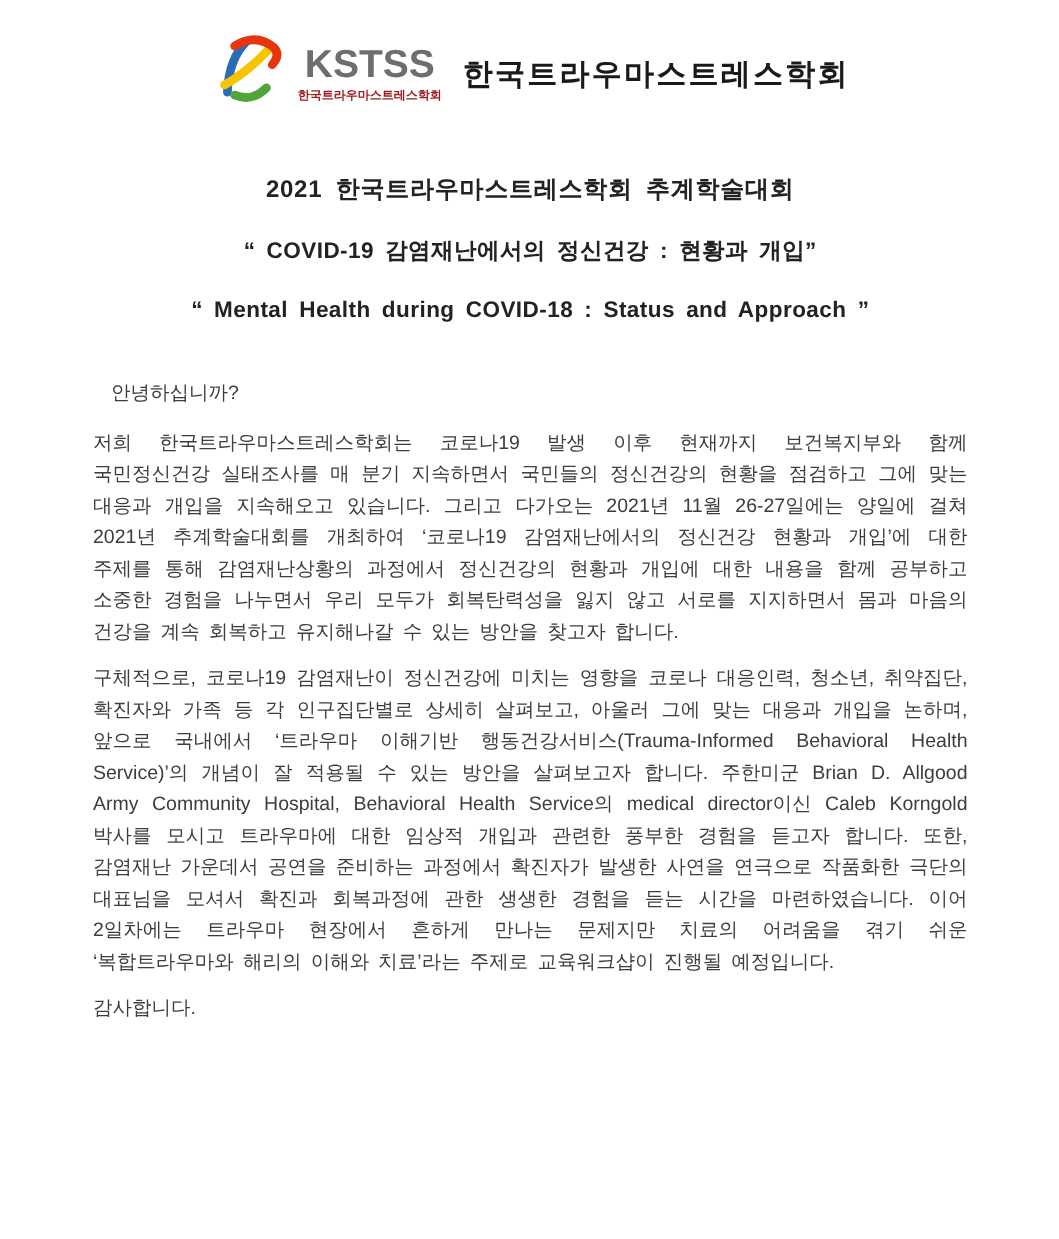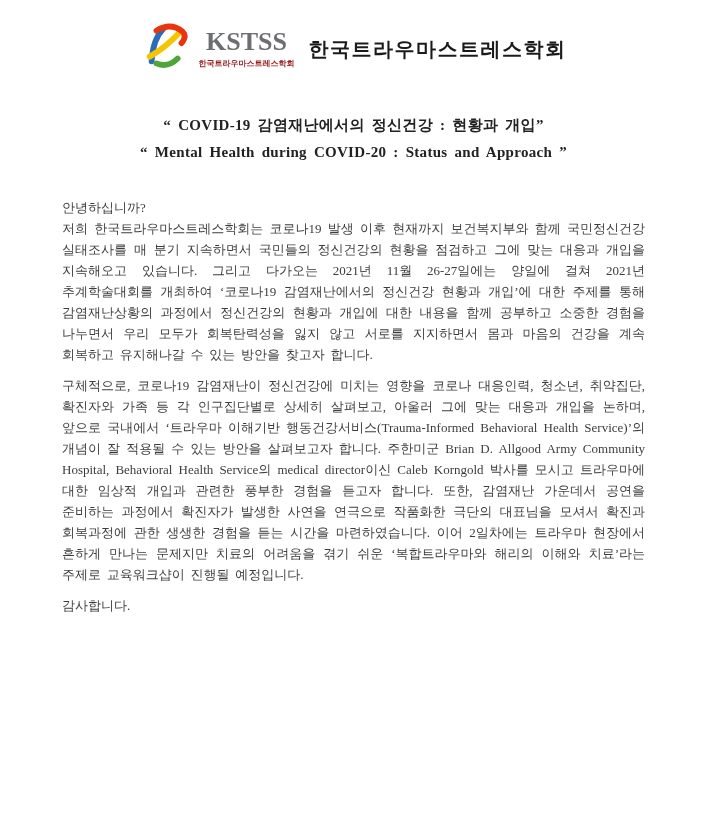--- a/index.html
+++ b/index.html
@@ -2,21 +2,21 @@
 <html><head>
 <meta charset="utf-8">
 <style>
   html,body { margin:0; padding:0; background:#ffffff; }
   .page {
     position: relative;
     width: 706px;
     height: 826px;
     margin: 0 auto;
     background: #ffffff;
-    font-family: Liberation Serif, serif;
+    font-family: Liberation Sans, sans-serif;
     color: #3d3d3d;
     overflow: hidden;
     box-sizing: border-box;
     padding: 14px 61px 0 62px;
   }
   
   .header {
     display: flex;
     align-items: center;
     justify-content: center;
@@ -51,25 +51,25 @@
     margin-top: 4px;
   }
   
   .title-block { text-align:center; margin-top:38px; }
   .title-line1 {
     font-size: 16px; font-weight: bold; color:#222;
     word-spacing: 4px; letter-spacing: 0.5px;
   }
   .title-line2, .title-line3 {
     font-size: 15px; font-weight: bold; color:#222;
-    margin-top: 9px; word-spacing: 3px; letter-spacing: 0.3px;
+    margin-top: 21px; word-spacing: 3px; letter-spacing: 0.3px;
   }
   
   .body-block { margin-top: 36px; }
-  .greeting { font-size:13px; line-height:21px; margin:0; }
+  .greeting { font-size:13px; line-height:21px; margin:12px; }
   .para {
     font-size: 13px;
     line-height: 21px;
     margin: 0 0 10px 0;
     text-align: justify;
     word-spacing: 2.5px;
     word-break: keep-all;
     overflow-wrap: break-word;
   }
   .para.first { margin-top:0; }
@@ -90,22 +90,23 @@
       </svg>
       <div class="logo-wordmark">
         <span class="logo-acronym">KSTSS</span>
         <span class="logo-subtext">한국트라우마스트레스학회</span>
       </div>
     </div>
     <div class="org-name">한국트라우마스트레스학회</div>
   </div>
 
   <div class="title-block">
+    <div class="title-line1">2021 한국트라우마스트레스학회 추계학술대회</div>
     <div class="title-line2">“ COVID-19 감염재난에서의 정신건강 : 현황과 개입”</div>
-    <div class="title-line3">“ Mental Health during COVID-20 : Status and Approach ”</div>
+    <div class="title-line3">“ Mental Health during COVID-18 : Status and Approach ”</div>
   </div>
 
   <div class="body-block">
     <p class="greeting">안녕하십니까?</p>
     <div>
         <p class="para">저희 한국트라우마스트레스학회는 코로나19 발생 이후 현재까지 보건복지부와 함께 국민정신건강 실태조사를 매 분기 지속하면서 국민들의 정신건강의 현황을 점검하고 그에 맞는 대응과 개입을 지속해오고 있습니다. 그리고 다가오는 2021년 11월 26-27일에는 양일에 걸쳐 2021년 추계학술대회를 개최하여 ‘코로나19 감염재난에서의 정신건강 현황과 개입’에 대한 주제를 통해 감염재난상황의 과정에서 정신건강의 현황과 개입에 대한 내용을 함께 공부하고 소중한 경험을 나누면서 우리 모두가 회복탄력성을 잃지 않고 서로를 지지하면서 몸과 마음의 건강을 계속 회복하고 유지해나갈 수 있는 방안을 찾고자 합니다.</p>
         <p class="para">구체적으로, 코로나19 감염재난이 정신건강에 미치는 영향을 코로나 대응인력, 청소년, 취약집단, 확진자와 가족 등 각 인구집단별로 상세히 살펴보고, 아울러 그에 맞는 대응과 개입을 논하며, 앞으로 국내에서 ‘트라우마 이해기반 행동건강서비스(Trauma-Informed Behavioral Health Service)’의 개념이 잘 적용될 수 있는 방안을 살펴보고자 합니다. 주한미군 Brian D. Allgood Army Community Hospital, Behavioral Health Service의 medical director이신 Caleb Korngold 박사를 모시고 트라우마에 대한 임상적 개입과 관련한 풍부한 경험을 듣고자 합니다. 또한, 감염재난 가운데서 공연을 준비하는 과정에서 확진자가 발생한 사연을 연극으로 작품화한 극단의 대표님을 모셔서 확진과 회복과정에 관한 생생한 경험을 듣는 시간을 마련하였습니다. 이어 2일차에는 트라우마 현장에서 흔하게 만나는 문제지만 치료의 어려움을 겪기 쉬운 ‘복합트라우마와 해리의 이해와 치료’라는 주제로 교육워크샵이 진행될 예정입니다.</p>
       </div>
     <p class="closing">감사합니다.</p>
   </div>

